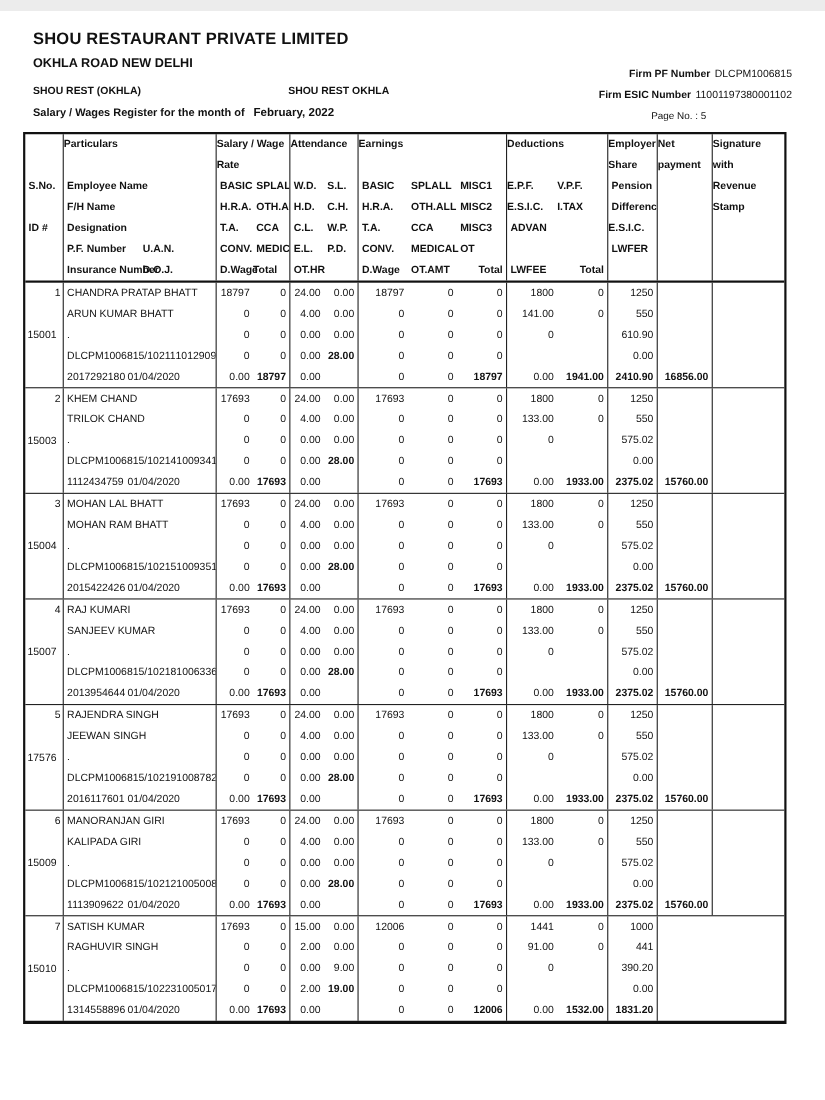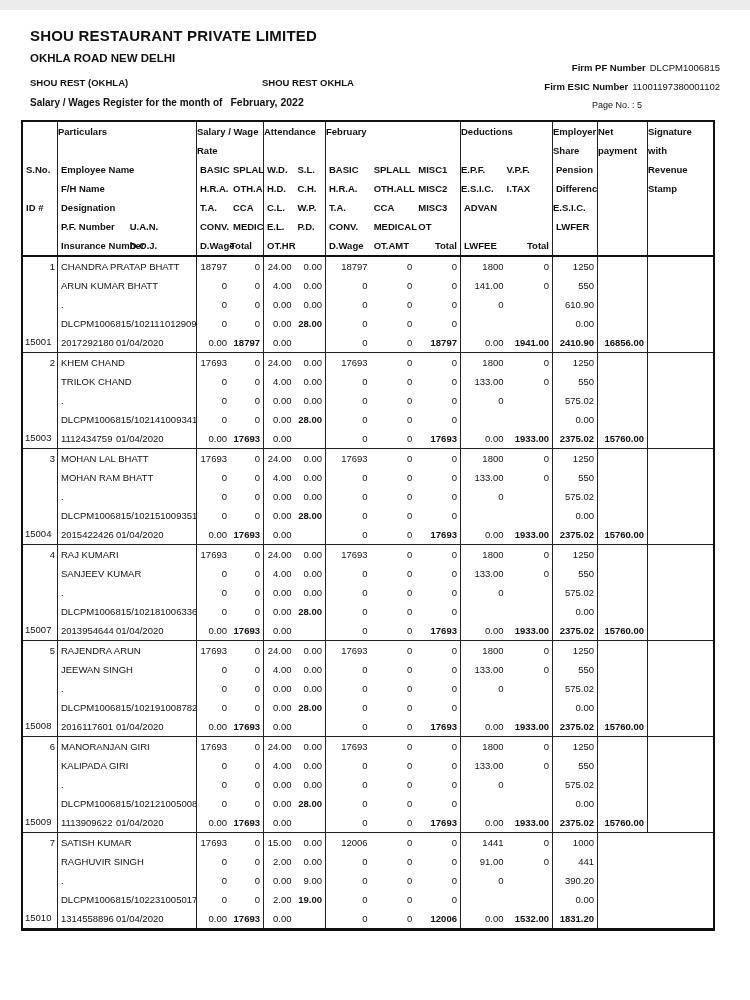--- a/index.html
+++ b/index.html
@@ -37,21 +37,21 @@
   .num { text-align:right; padding-right:3px; }
   .ctr { text-align:left; }
   .h { width:50%; }
   .th { width:33.333%; }
   .full { width:100%; }
   .rel { position:relative; }
   .abs52 { position:absolute; left:52%; }
   .doj { position:absolute; left:42%; }
   .uan { margin-left:auto; padding-right:2px; }
   .sno { position:absolute; top:0; right:2px; font-size:9.5px; line-height:19px; }
-  .empid { position:absolute; top:50%; left:2px; transform:translateY(-50%); font-size:9.5px;margin-top:36px; }
+  .empid { position:absolute; top:50%; left:2px; transform:translateY(-50%); font-size:9.5px; }
 </style>
 </head>
 <body>
 
 <div class="topstrip"></div>
 
 <div class="hdr" id="company">SHOU RESTAURANT PRIVATE LIMITED</div>
 <div class="hdr" id="address">OKHLA ROAD NEW DELHI</div>
 <div class="hdr" id="branchL">SHOU REST (OKHLA)</div>
 <div class="hdr" id="branchC">SHOU REST OKHLA</div>
@@ -154,21 +154,21 @@
           <span class="h pl b">E.L.</span>
           <span class="h pl b">P.D.</span>
         </div>
       <div class="l">
           <span class="h pl b">OT.HR</span>
           <span class="h pl b"></span>
         </div>
     </div>
     <div class="c">
       <div class="l t">
-          <span>February</span>
+          <span>Earnings</span>
         </div>
       <div class="l t"></div>
       <div class="l">
           <span class="th pl b">BASIC</span>
           <span class="th pl b">SPLALL</span>
           <span class="th pl b">MISC1</span>
         </div>
       <div class="l">
           <span class="th pl b">H.R.A.</span>
           <span class="th pl b">OTH.ALL</span>
@@ -847,24 +847,24 @@
           <div class="l"></div>
           <div class="l"></div>
           <div class="l"></div>
           <div class="l"></div>
     </div>
   </div>
 
   <div class="block">
     <div class="c">
       <span class="sno">5</span>
-      <span class="empid">15008</span>
-    </div>
-    <div class="c">
-      <div class="l pl">RAJENDRA ARUN</div>
+      <span class="empid">17576</span>
+    </div>
+    <div class="c">
+      <div class="l pl">RAJENDRA SINGH</div>
       <div class="l pl">JEEWAN SINGH</div>
       <div class="l pl">.</div>
       <div class="l">
             <span class="pl">DLCPM1006815/10219</span>
             <span class="uan">100878247129</span>
           </div>
       <div class="l rel">
             <span class="pl">2016117601</span>
             <span class="doj">01/04/2020</span>
           </div>

